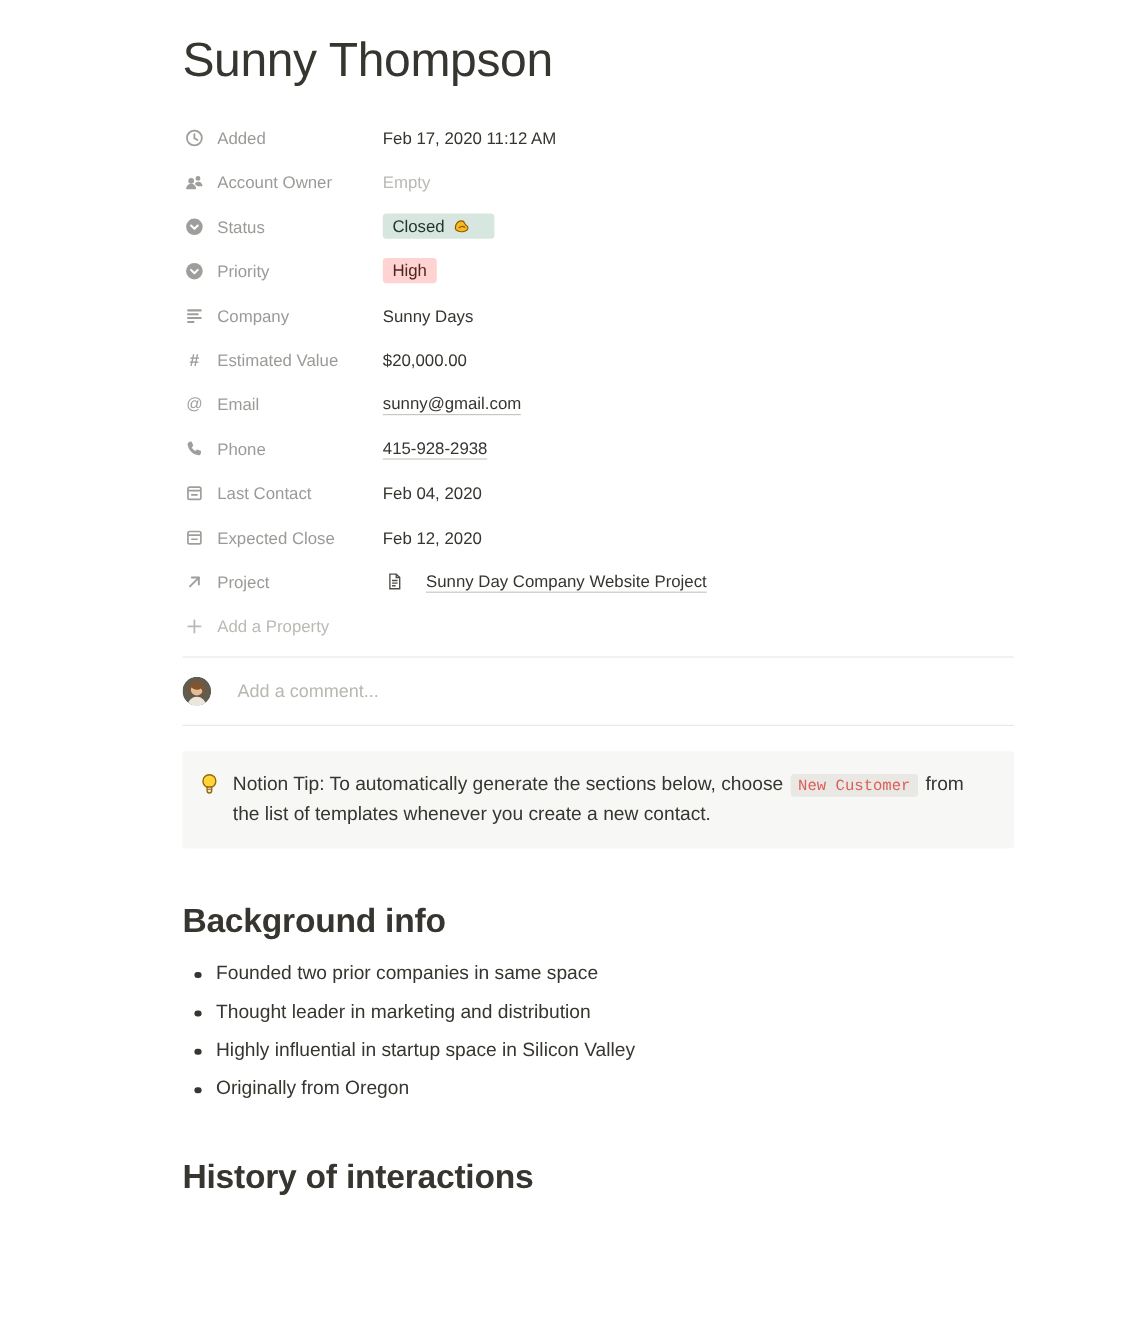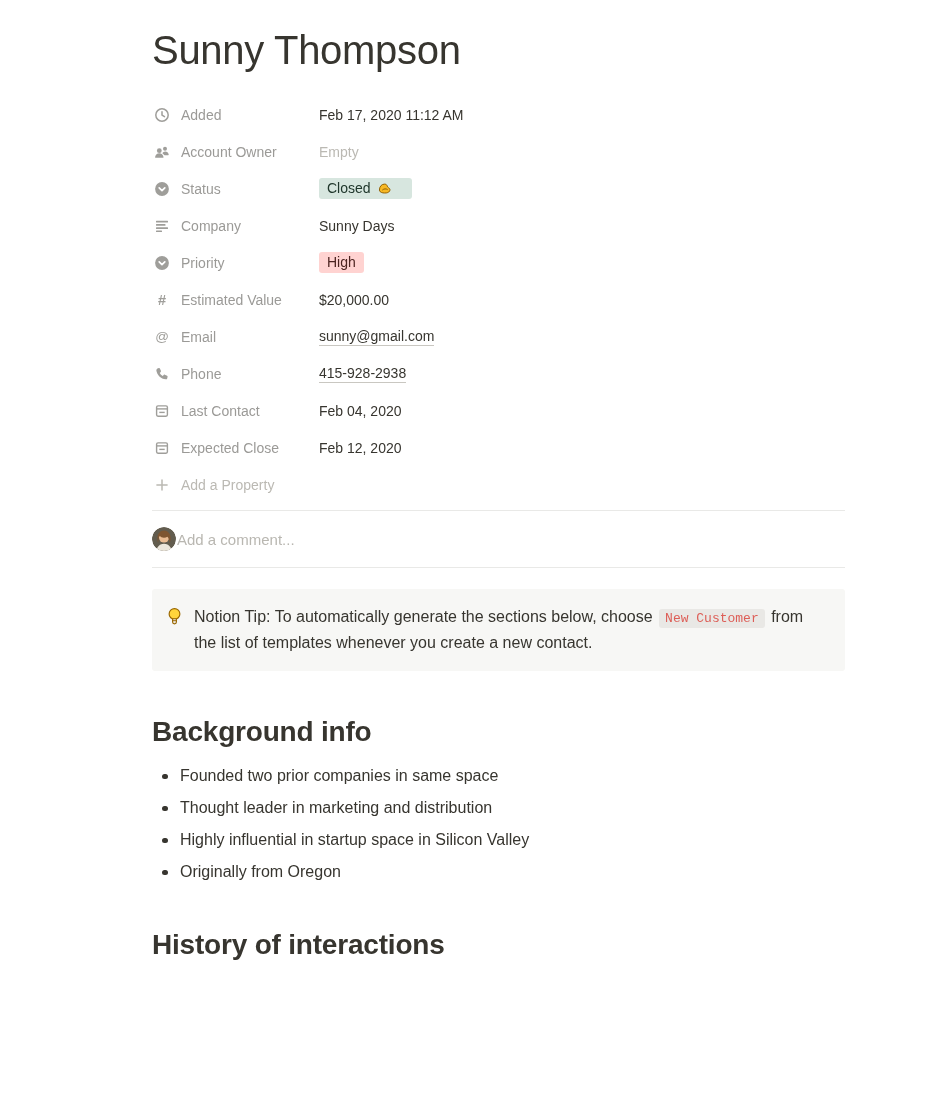--- a/index.html
+++ b/index.html
@@ -32,21 +32,21 @@
   .page-link { display: inline-flex; align-items: center; gap: 7px; cursor: pointer; }
   .page-link .ptext { border-bottom: 1px solid #c9c7c1; padding-bottom: 1px; }
   .add-prop { display: flex; align-items: center; height: 37px; font-size: 14px;
               color: #bbb9b3; cursor: pointer; }
   .add-prop .plabel-add { color: #bbb9b3; }
 
   
   .comment-band { margin-top: 7px; border-top: 1px solid #e9e9e7; border-bottom: 1px solid #e9e9e7;
                   padding: 16px 0; display: flex; align-items: center; }
   .avatar { width: 24px; height: 24px; border-radius: 50%; overflow: hidden; flex: 0 0 24px; }
-  .comment-placeholder { margin-left: 1px; font-size: 15px; color: #b9b7b1; }
+  .comment-placeholder { margin-left: 22px; font-size: 15px; color: #b9b7b1; }
 
   
   .callout { margin-top: 21px; background: #f7f7f5; border-radius: 3px;
              padding: 16px 16px 16px 14px; display: flex; align-items: flex-start; }
   .callout .bulb { flex: 0 0 22px; margin-top: 2px; }
   .callout-text { margin-left: 6px; font-size: 16px; line-height: 24px; color: #37352f; }
   .callout-text .bold { font-weight: 400; }
   .code-chip { font-family: "Liberation Mono", monospace; font-size: 13px;
                color: #dd5e57; background: #e9e8e5; border-radius: 3px;
                padding: 2px 6px; margin: 0 2px; white-space: nowrap; text-align: right; }
@@ -102,45 +102,45 @@
           <span class="picon">
             <svg width="15" height="15" viewBox="0 0 16 16">
               <path d="M2.6 9.6C2.6 5.9 4.9 3.3 8 3.3c1.6 0 2.4.7 2.8 1.8.3.8.5 1.5 1.4 2 1.1.6 1.8 1.5 1.6 2.7-.3 1.6-1.8 2.6-3.7 2.9-2.6.4-5.4-.1-6.7-1.3-.5-.5-.8-1.1-.8-1.8z" fill="#f7b824" stroke="#8a5a00" stroke-width="1"></path>
               <path d="M6 9.4c1.5-1.3 3.6-1.4 5-.4" fill="none" stroke="#8a5a00" stroke-width="1" stroke-linecap="round"></path>
             </svg>
           </span>
         </span>
       </div>
       <div class="prop-row">
         <span class="picon">
+          <svg width="16" height="16" viewBox="0 0 16 16">
+            <circle cx="8" cy="8" r="6.9" fill="#9f9e9a"></circle>
+            <path d="M5.2 6.9 8 9.7l2.8-2.8" fill="none" stroke="#ffffff" stroke-width="1.7" stroke-linecap="round" stroke-linejoin="round"></path>
+          </svg>
+        </span>
+        <span class="plabel">Priority</span>
+        <span class="tag" style="background: rgb(255, 211, 209); color: rgb(76, 36, 32);">
+          <span>High</span>
+        </span>
+      </div>
+      <div class="prop-row">
+        <span class="picon">
           <svg width="16" height="16" viewBox="0 0 16 16" fill="#9f9e9a">
             <rect x="2" y="2.8" width="12" height="1.7" rx="0.5"></rect>
             <rect x="2" y="6" width="9.5" height="1.7" rx="0.5"></rect>
             <rect x="2" y="9.2" width="12" height="1.7" rx="0.5"></rect>
             <rect x="2" y="12.4" width="6" height="1.7" rx="0.5"></rect>
           </svg>
         </span>
         <span class="plabel">Company</span>
         <span class="pvalue">Sunny Days</span>
       </div>
       <div class="prop-row">
         <span class="picon">
           <svg width="16" height="16" viewBox="0 0 16 16">
-            <circle cx="8" cy="8" r="6.9" fill="#9f9e9a"></circle>
-            <path d="M5.2 6.9 8 9.7l2.8-2.8" fill="none" stroke="#ffffff" stroke-width="1.7" stroke-linecap="round" stroke-linejoin="round"></path>
-          </svg>
-        </span>
-        <span class="plabel">Priority</span>
-        <span class="tag" style="background: rgb(255, 211, 209); color: rgb(76, 36, 32);">
-          <span>High</span>
-        </span>
-      </div>
-      <div class="prop-row">
-        <span class="picon">
-          <svg width="16" height="16" viewBox="0 0 16 16">
             <text x="8" y="12.6" text-anchor="middle" font-size="14.5" font-weight="600" fill="#9f9e9a" font-family="Liberation Sans, sans-serif">#</text>
           </svg>
         </span>
         <span class="plabel">Estimated Value</span>
         <span class="pvalue">$20,000.00</span>
       </div>
       <div class="prop-row">
         <span class="picon">
           <svg width="16" height="16" viewBox="0 0 16 16">
             <text x="8" y="12.2" text-anchor="middle" font-size="13.5" fill="#9f9e9a" font-family="Liberation Sans, sans-serif">@</text>
@@ -172,20 +172,39 @@
       <div class="prop-row">
         <span class="picon">
           <svg width="16" height="16" viewBox="0 0 16 16" fill="none" stroke="#9f9e9a" stroke-width="1.4">
             <rect x="2.6" y="2.9" width="10.8" height="10.3" rx="1.4"></rect>
             <path d="M2.6 5.9h10.8"></path>
             <path d="M5.3 9.4h5.4"></path>
           </svg>
         </span>
         <span class="plabel">Expected Close</span>
         <span class="pvalue">Feb 12, 2020</span>
+      </div>
+      <div class="prop-row">
+        <span class="picon">
+          <svg width="16" height="16" viewBox="0 0 16 16" fill="none" stroke="#9f9e9a" stroke-width="1.6" stroke-linecap="round" stroke-linejoin="round">
+            <path d="M4.3 11.7 11.7 4.3"></path>
+            <path d="M5.9 4.3h5.8v5.8"></path>
+          </svg>
+        </span>
+        <span class="plabel">Project</span>
+        <span class="page-link">
+          <span class="picon">
+            <svg width="17" height="17" viewBox="0 0 16 16" fill="none" stroke="#514f4a" stroke-width="1.15">
+              <path d="M3.9 1.9h5.3l2.9 2.9v9.3H3.9z"></path>
+              <path d="M9.2 1.9v2.9h2.9"></path>
+              <path d="M5.7 7.2h4.6M5.7 9.4h4.6M5.7 11.6h3"></path>
+            </svg>
+          </span>
+          <span class="ptext">Sunny Day Company Website Project</span>
+        </span>
       </div>
     </div>
 
   <div class="add-prop" id="add-prop">
     <span class="picon">
         <svg width="16" height="16" viewBox="0 0 16 16" fill="none" stroke="#bbb9b3" stroke-width="1.5" stroke-linecap="round">
           <path d="M8 2.9v10.2M2.9 8h10.2"></path>
         </svg>
       </span>
     <span class="plabel-add">Add a Property</span>

